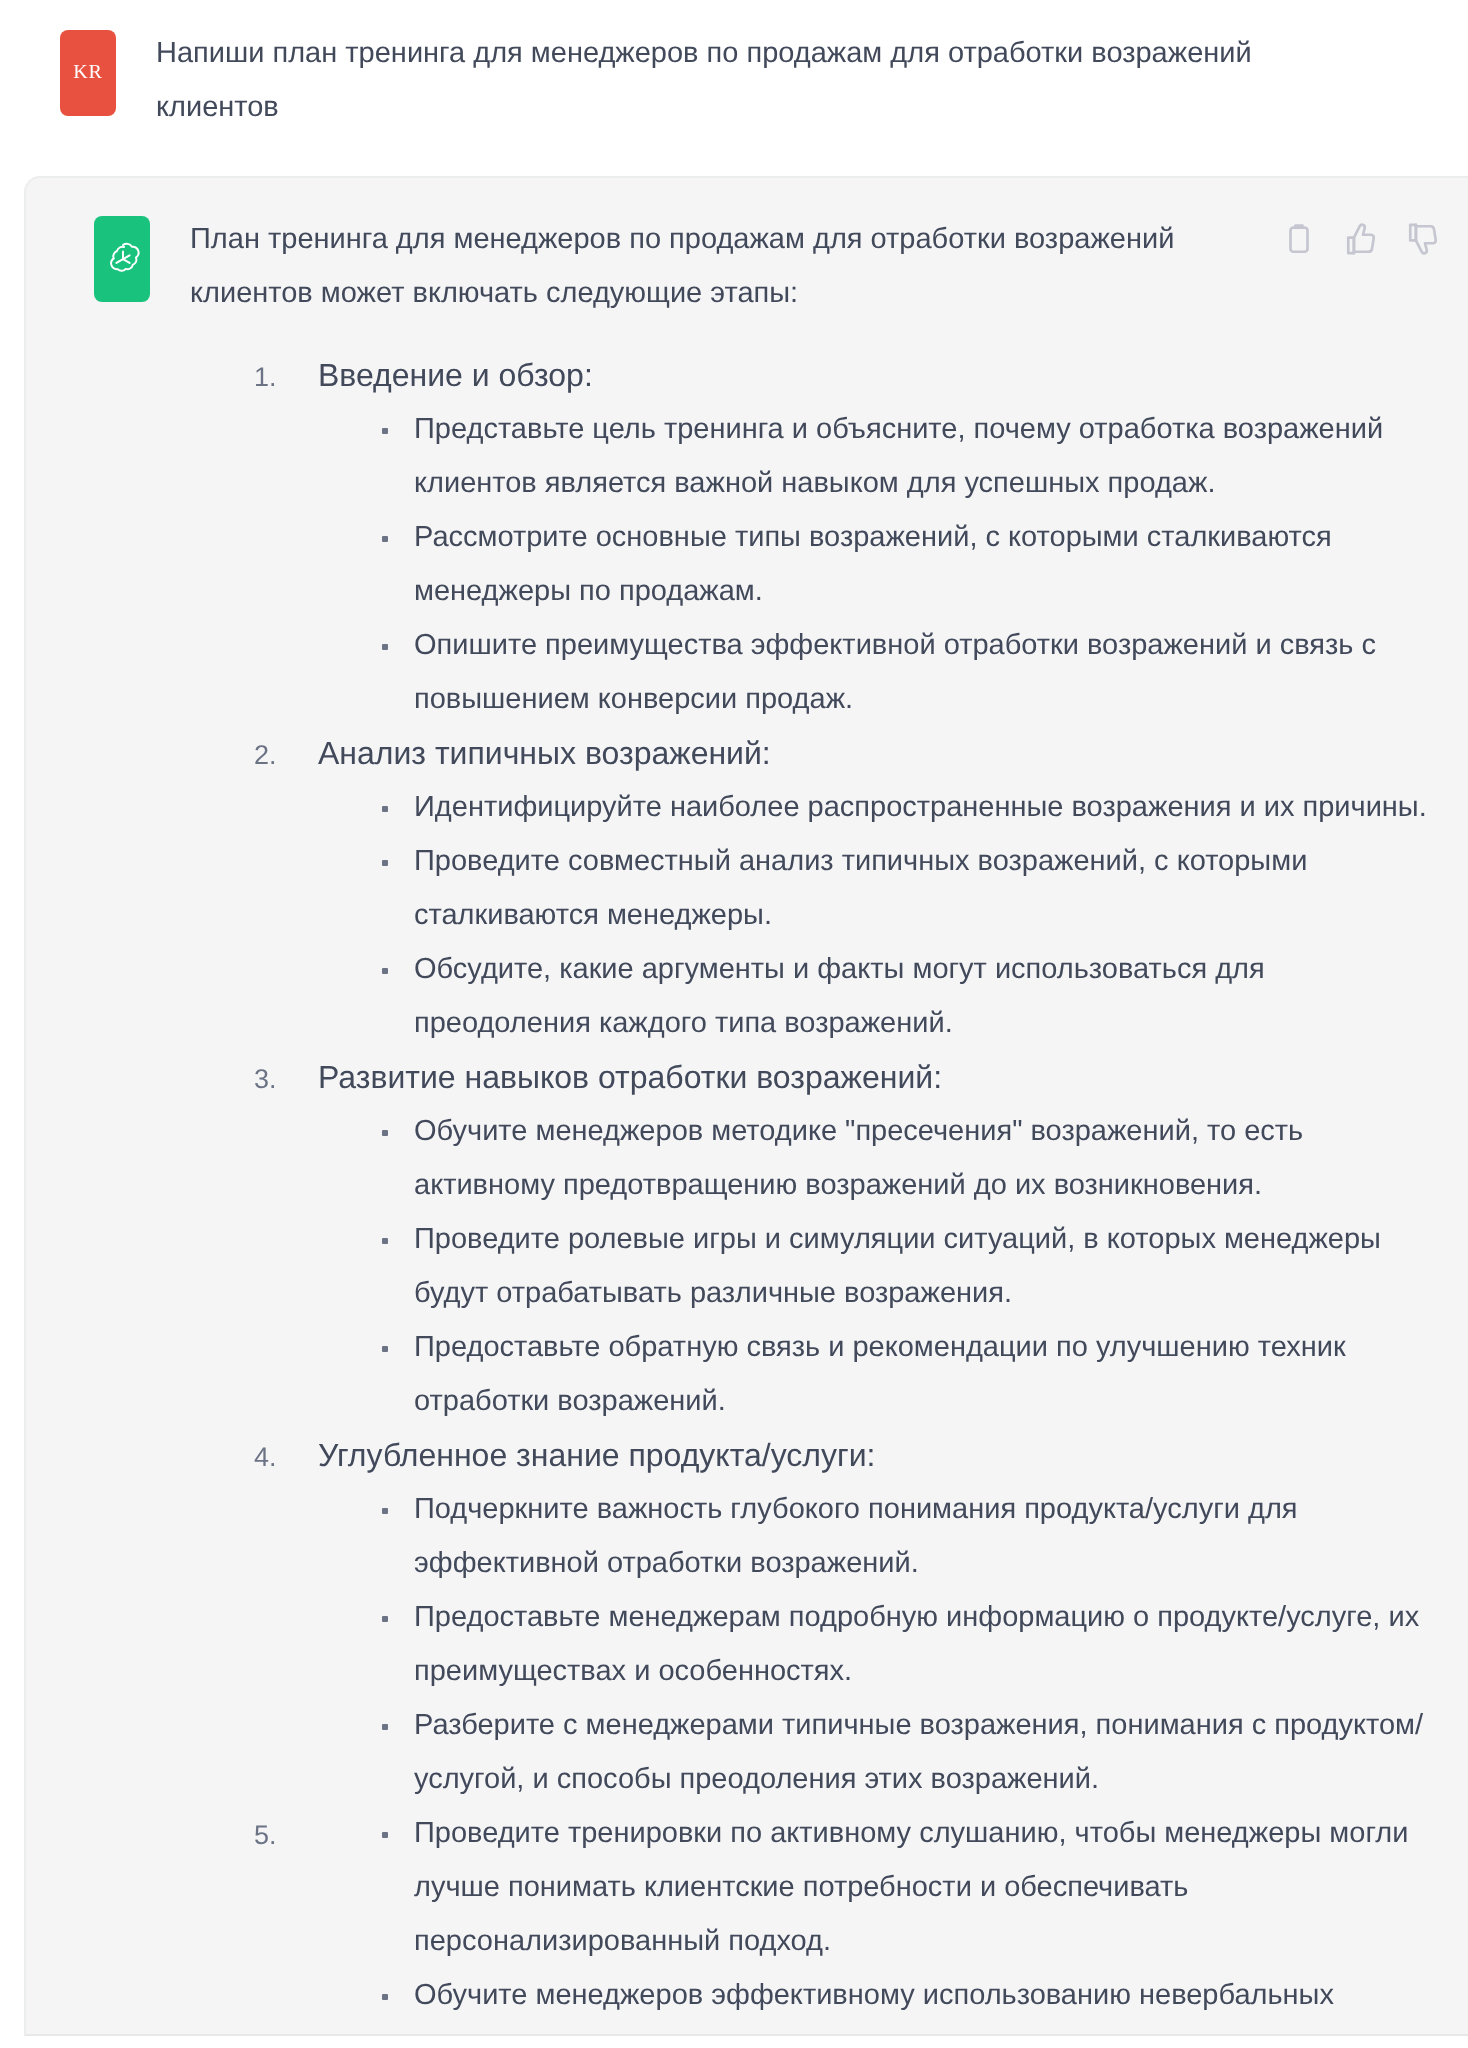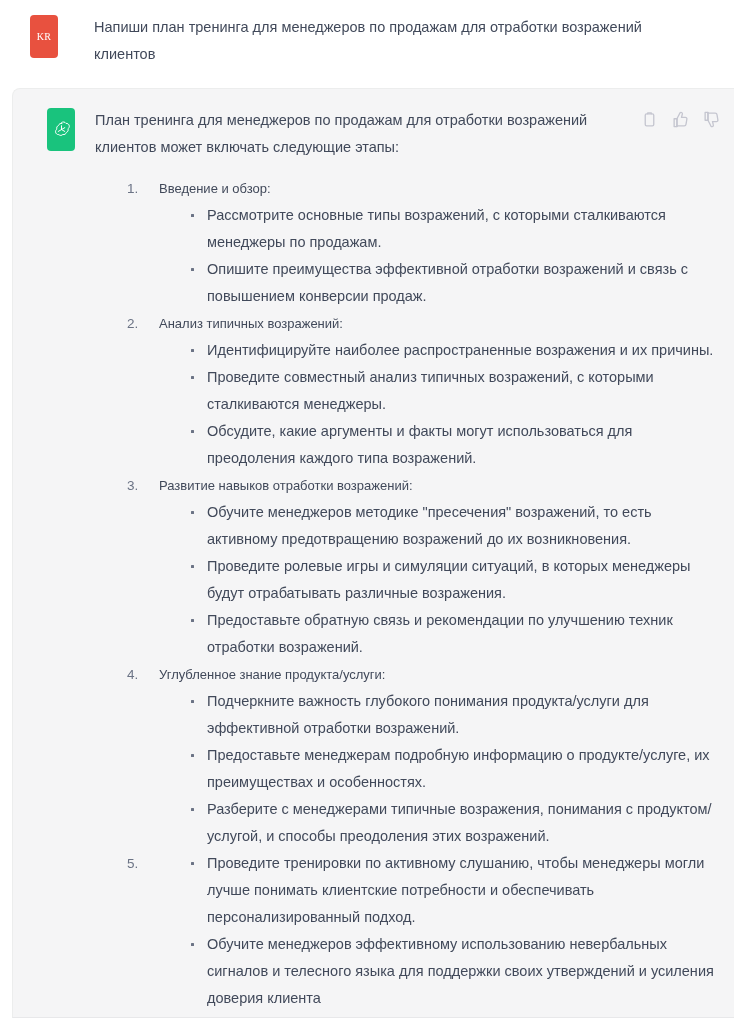--- a/index.html
+++ b/index.html
@@ -56,21 +56,21 @@
   }
 
   .avatar-assistant {
     background: #19c37d;
     color: #ffffff;
   }
   .avatar-assistant svg { display: block; }
 
   .turn-body {
     flex: 1 1 auto;
-    margin-left: 36px;
+    margin-left: 20px;
     min-width: 0;
   }
 
   .msg-text {
     font-size: 14.5px;
     line-height: 27px;
     color: #41495a;
     margin: 0;
     max-width: 560px;
     word-wrap: break-word;
@@ -149,21 +149,21 @@
     position: absolute;
     left: 0;
     top: 0;
     width: 22px;
     text-align: left;
     font-size: 13.5px;
     line-height: 27px;
     color: #6b7385;
   }
   .step-title {
-    font-size: 13px;
+    font-size: 16px;
     line-height: 27px;
     color: #41495a;
     margin: 0;
   }
 
   ul.substeps {
     margin: 0;
     padding: 0 0 0 30px;
     list-style: none;
   }
@@ -243,20 +243,23 @@
         </span>
       </div>
 
       <div class="assistant-body">
         <p class="assistant-intro">План тренинга для менеджеров по продажам для отработки возражений клиентов может включать следующие этапы:</p>
         <ol class="steps">
             <li class="step">
               <div class="step-title">Введение и обзор:</div>
               <ul class="substeps">
                 <li class="substep">
+                  <div class="substep-text">Представьте цель тренинга и объясните, почему отработка возражений клиентов является важной навыком для успешных продаж.</div>
+                </li>
+                <li class="substep">
                   <div class="substep-text">Рассмотрите основные типы возражений, с которыми сталкиваются менеджеры по продажам.</div>
                 </li>
                 <li class="substep">
                   <div class="substep-text">Опишите преимущества эффективной отработки возражений и связь с повышением конверсии продаж.</div>
                 </li>
               </ul>
             </li>
             <li class="step">
               <div class="step-title">Анализ типичных возражений:</div>
               <ul class="substeps">

